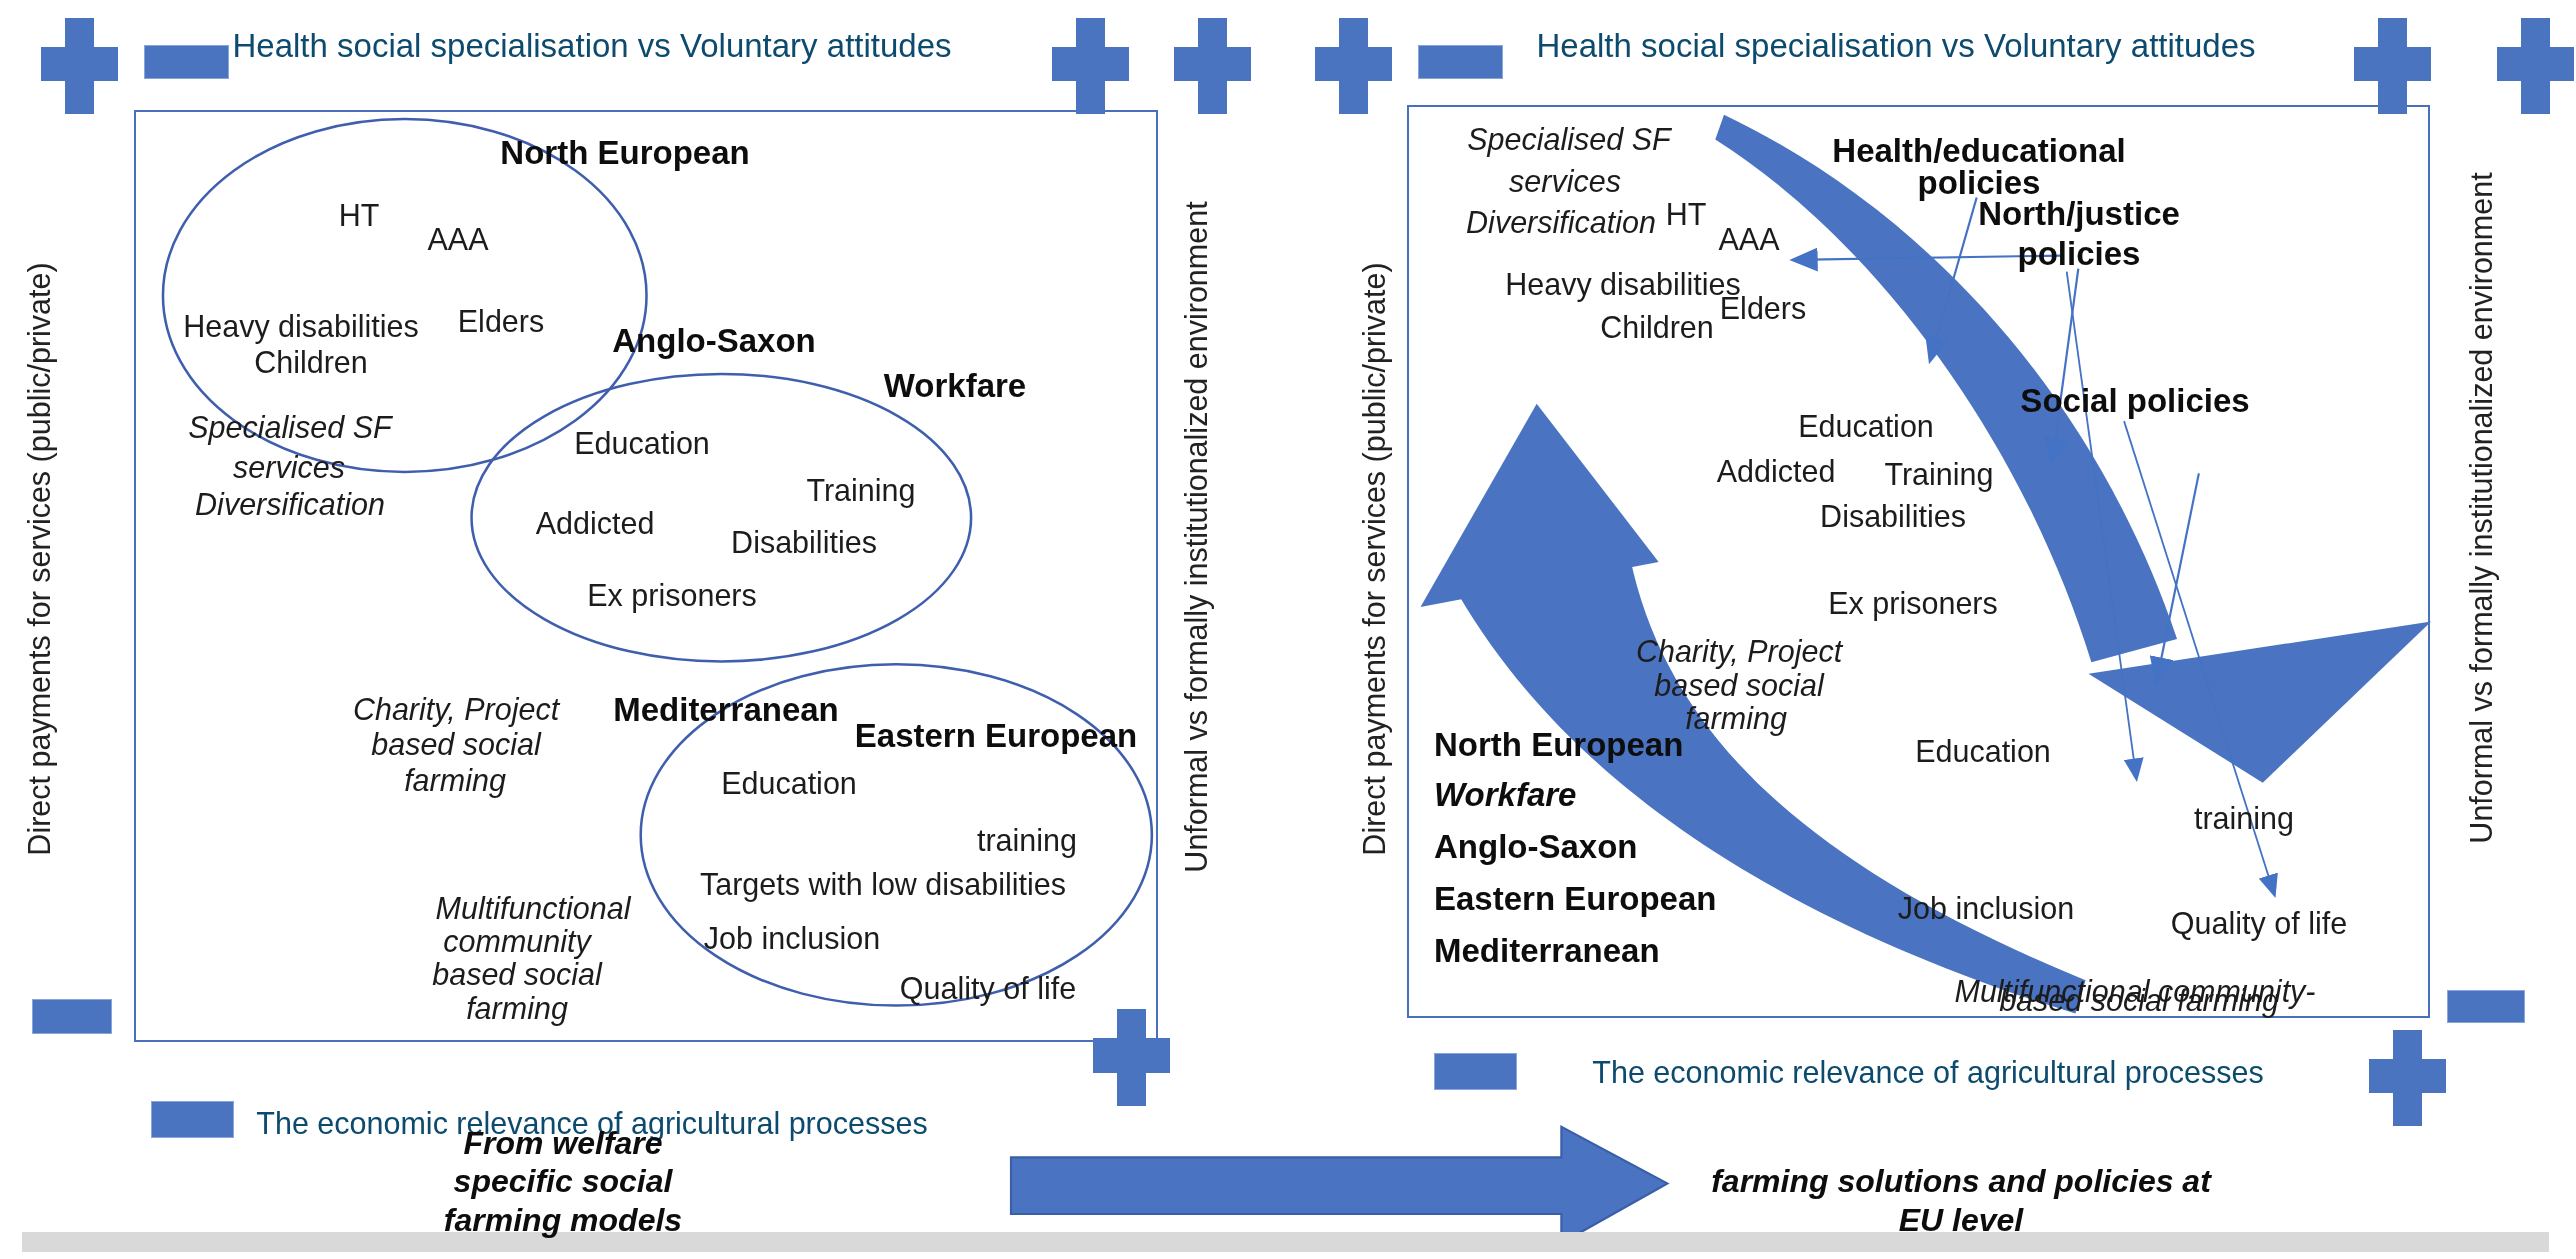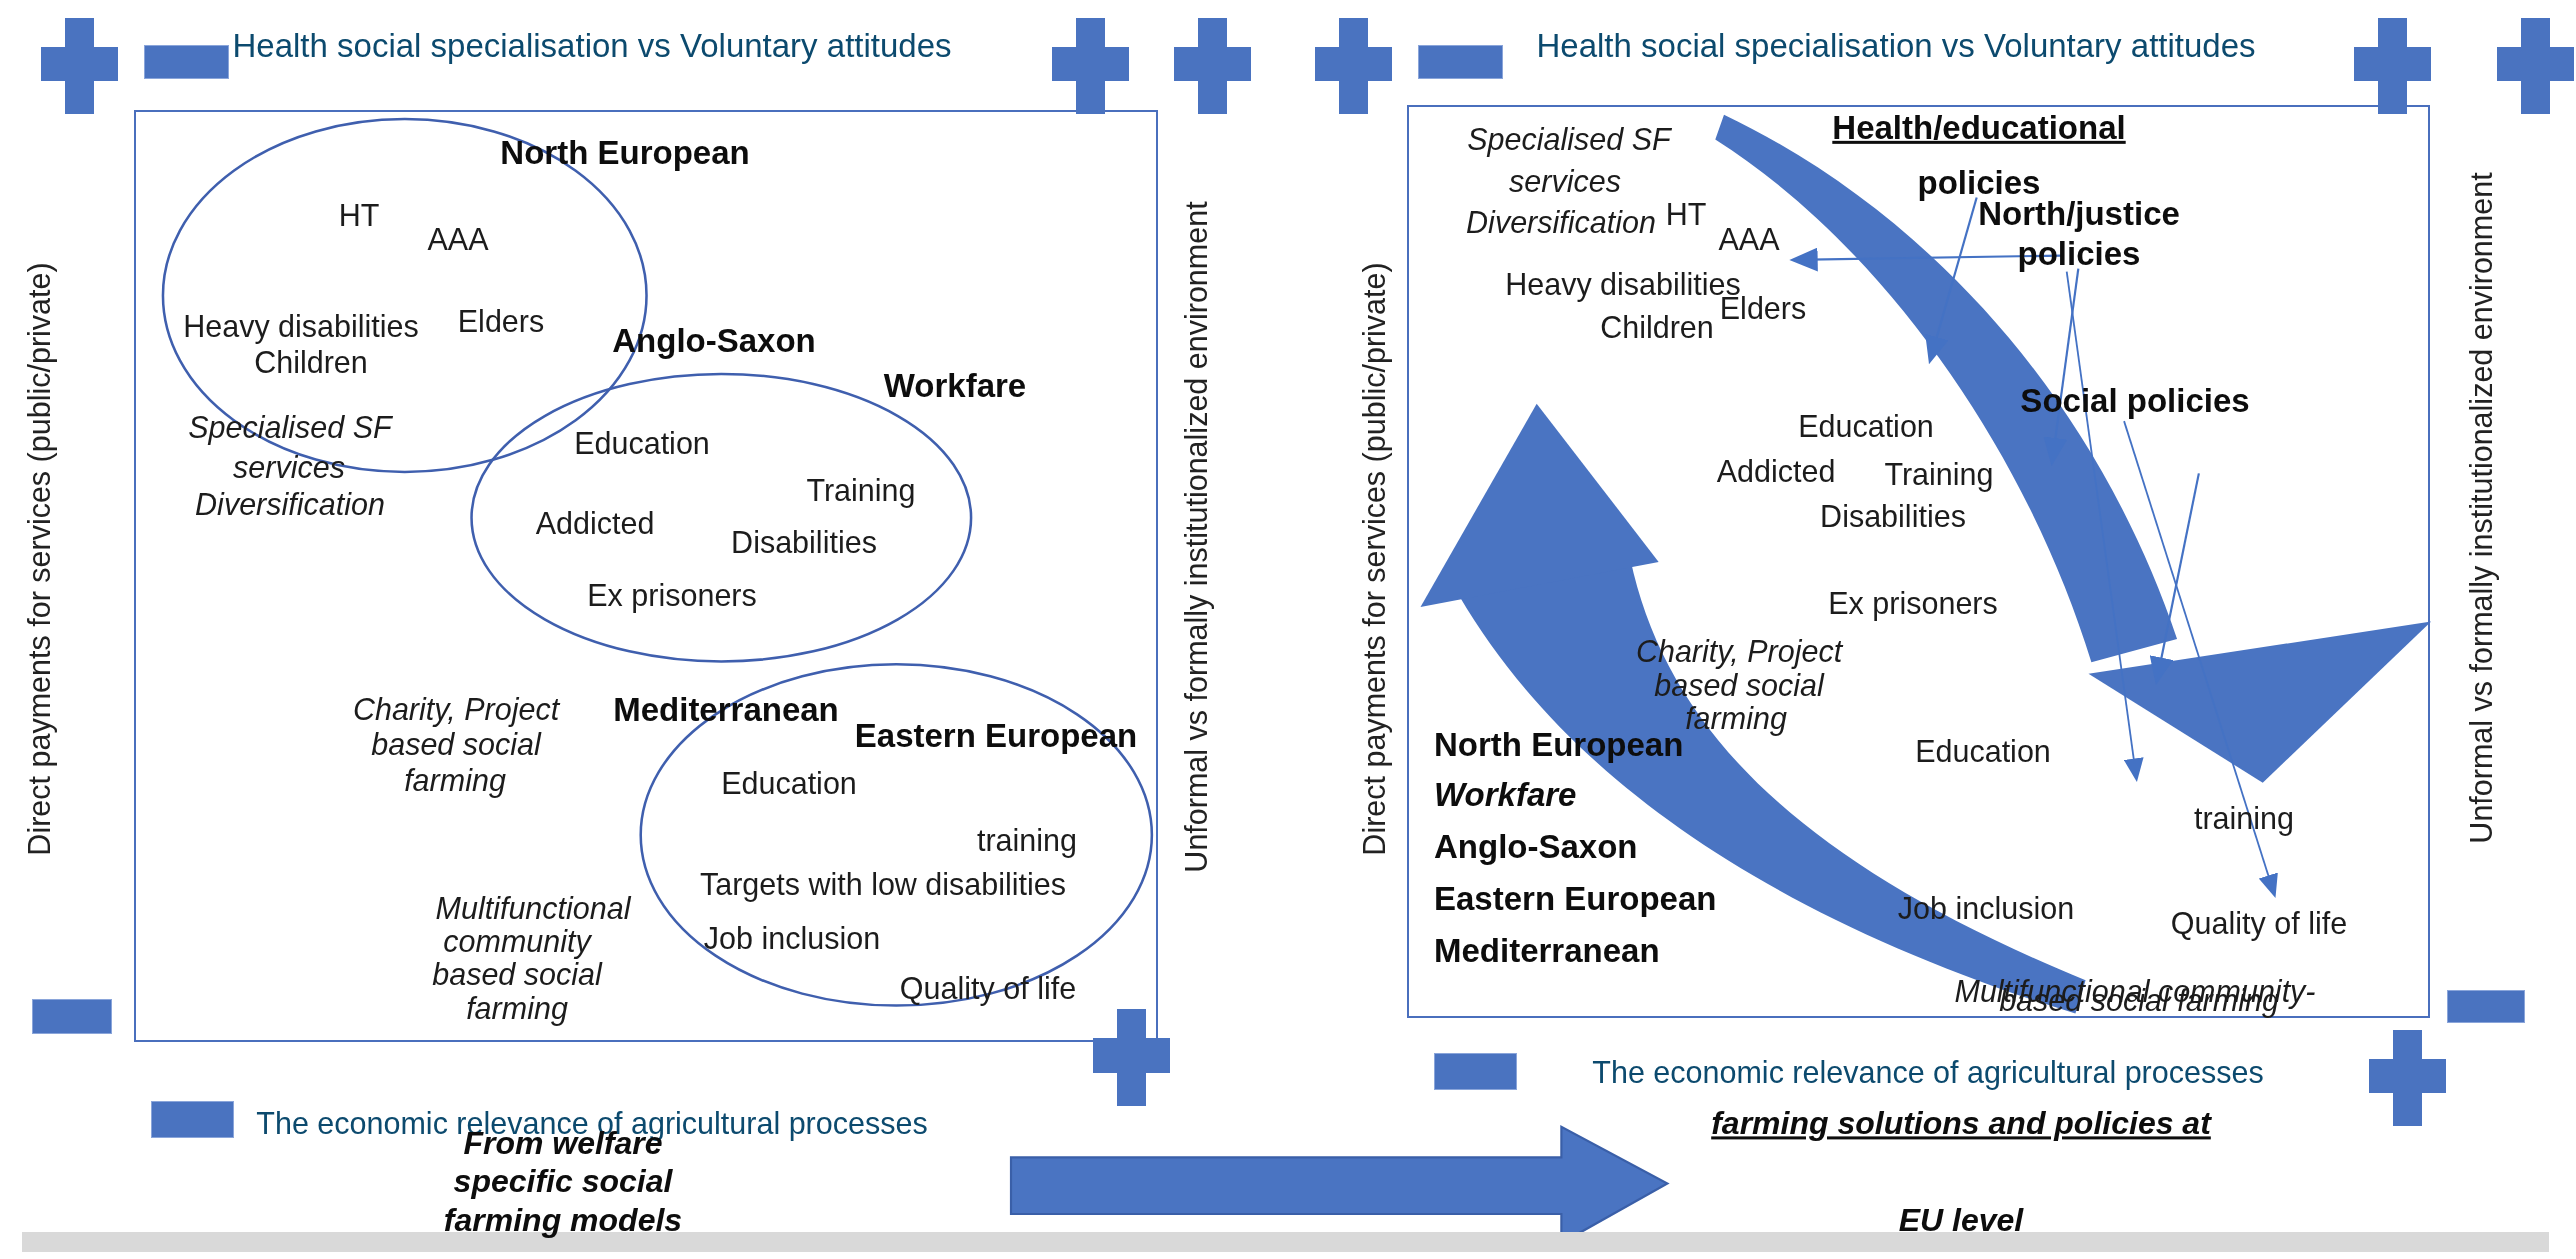--- a/index.html
+++ b/index.html
@@ -129,21 +129,21 @@
   <div class="t i" style="left:1569px;top:140px;">Specialised SF</div>
   <div class="t i" style="left:1565px;top:182px;">services</div>
   <div class="t i" style="left:1561px;top:223px;">Diversification</div>
 
   <div class="t" style="left:1686px;top:215px;">HT</div>
   <div class="t" style="left:1749px;top:240px;">AAA</div>
   <div class="t" style="left:1623px;top:285px;">Heavy disabilities</div>
   <div class="t" style="left:1763px;top:309px;">Elders</div>
   <div class="t" style="left:1657px;top:328px;">Children</div>
 
-  <div class="t b" style="left:1979px;top:128px;text-decoration:underline;">Health/educational</div>
+  <div class="t b" style="left:1979px;top:151px;">Health/educational</div>
   <div class="t b" style="left:1979px;top:183px;">policies</div>
   <div class="t b" style="left:2079px;top:214px;">North/justice</div>
   <div class="t b" style="left:2079px;top:254px;">policies</div>
   <div class="t b" style="left:2135px;top:401px;">Social policies</div>
 
   <div class="t" style="left:1866px;top:427px;">Education</div>
   <div class="t" style="left:1776px;top:472px;">Addicted</div>
   <div class="t" style="left:1939px;top:475px;">Training</div>
   <div class="t" style="left:1893px;top:517px;">Disabilities</div>
   <div class="t" style="left:1913px;top:604px;">Ex prisoners</div>
@@ -159,17 +159,17 @@
   <div class="t b la" style="left:1434px;top:951px;">Mediterranean</div>
 
   <div class="t" style="left:1983px;top:752px;">Education</div>
   <div class="t" style="left:2244px;top:819px;">training</div>
   <div class="t" style="left:1986px;top:909px;">Job inclusion</div>
   <div class="t" style="left:2259px;top:924px;">Quality of life</div>
 
   <div class="t i" style="left:2135px;top:992px;">Multifunctional community-</div>
   <div class="t i" style="left:2139px;top:1001px;">based social farming</div>
 
-  <div class="t bi" style="left:1961px;top:1124px;text-decoration:underline;">farming solutions and policies at</div>
+  <div class="t bi" style="left:1961px;top:1182px;">farming solutions and policies at</div>
   <div class="t bi" style="left:1961px;top:1221px;">EU level</div>
 
 </div>
 
 
 </body></html>

